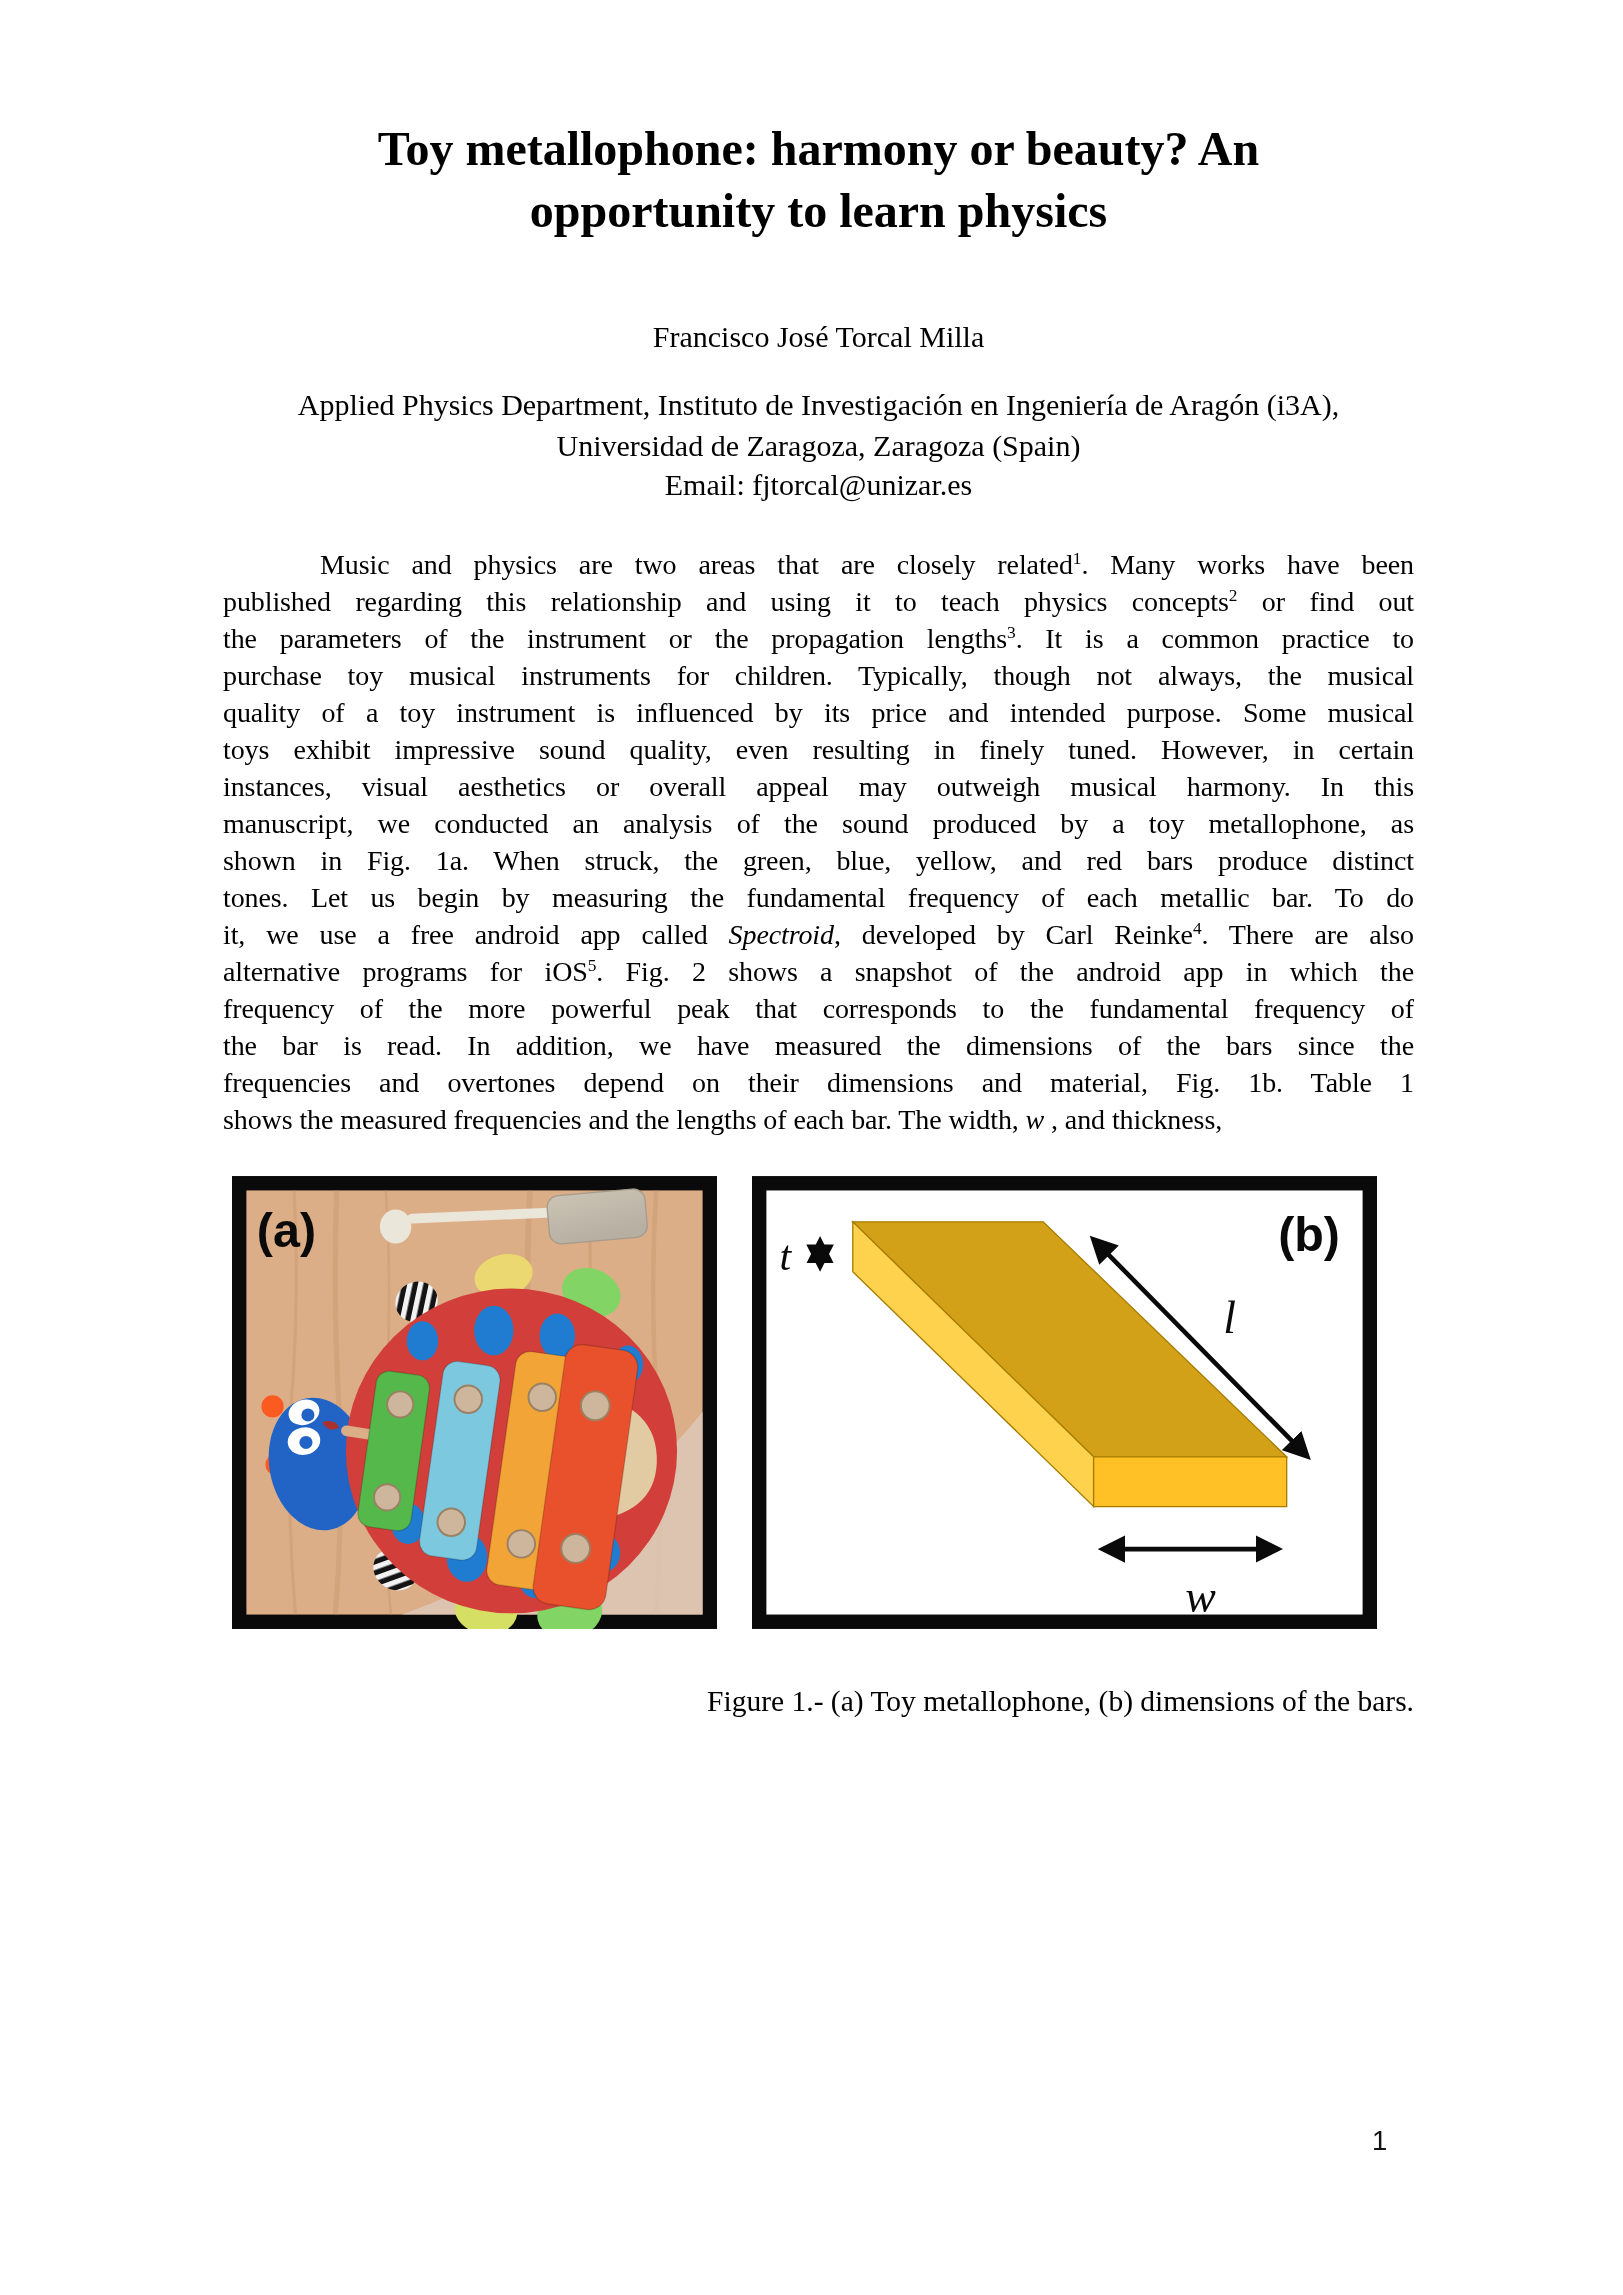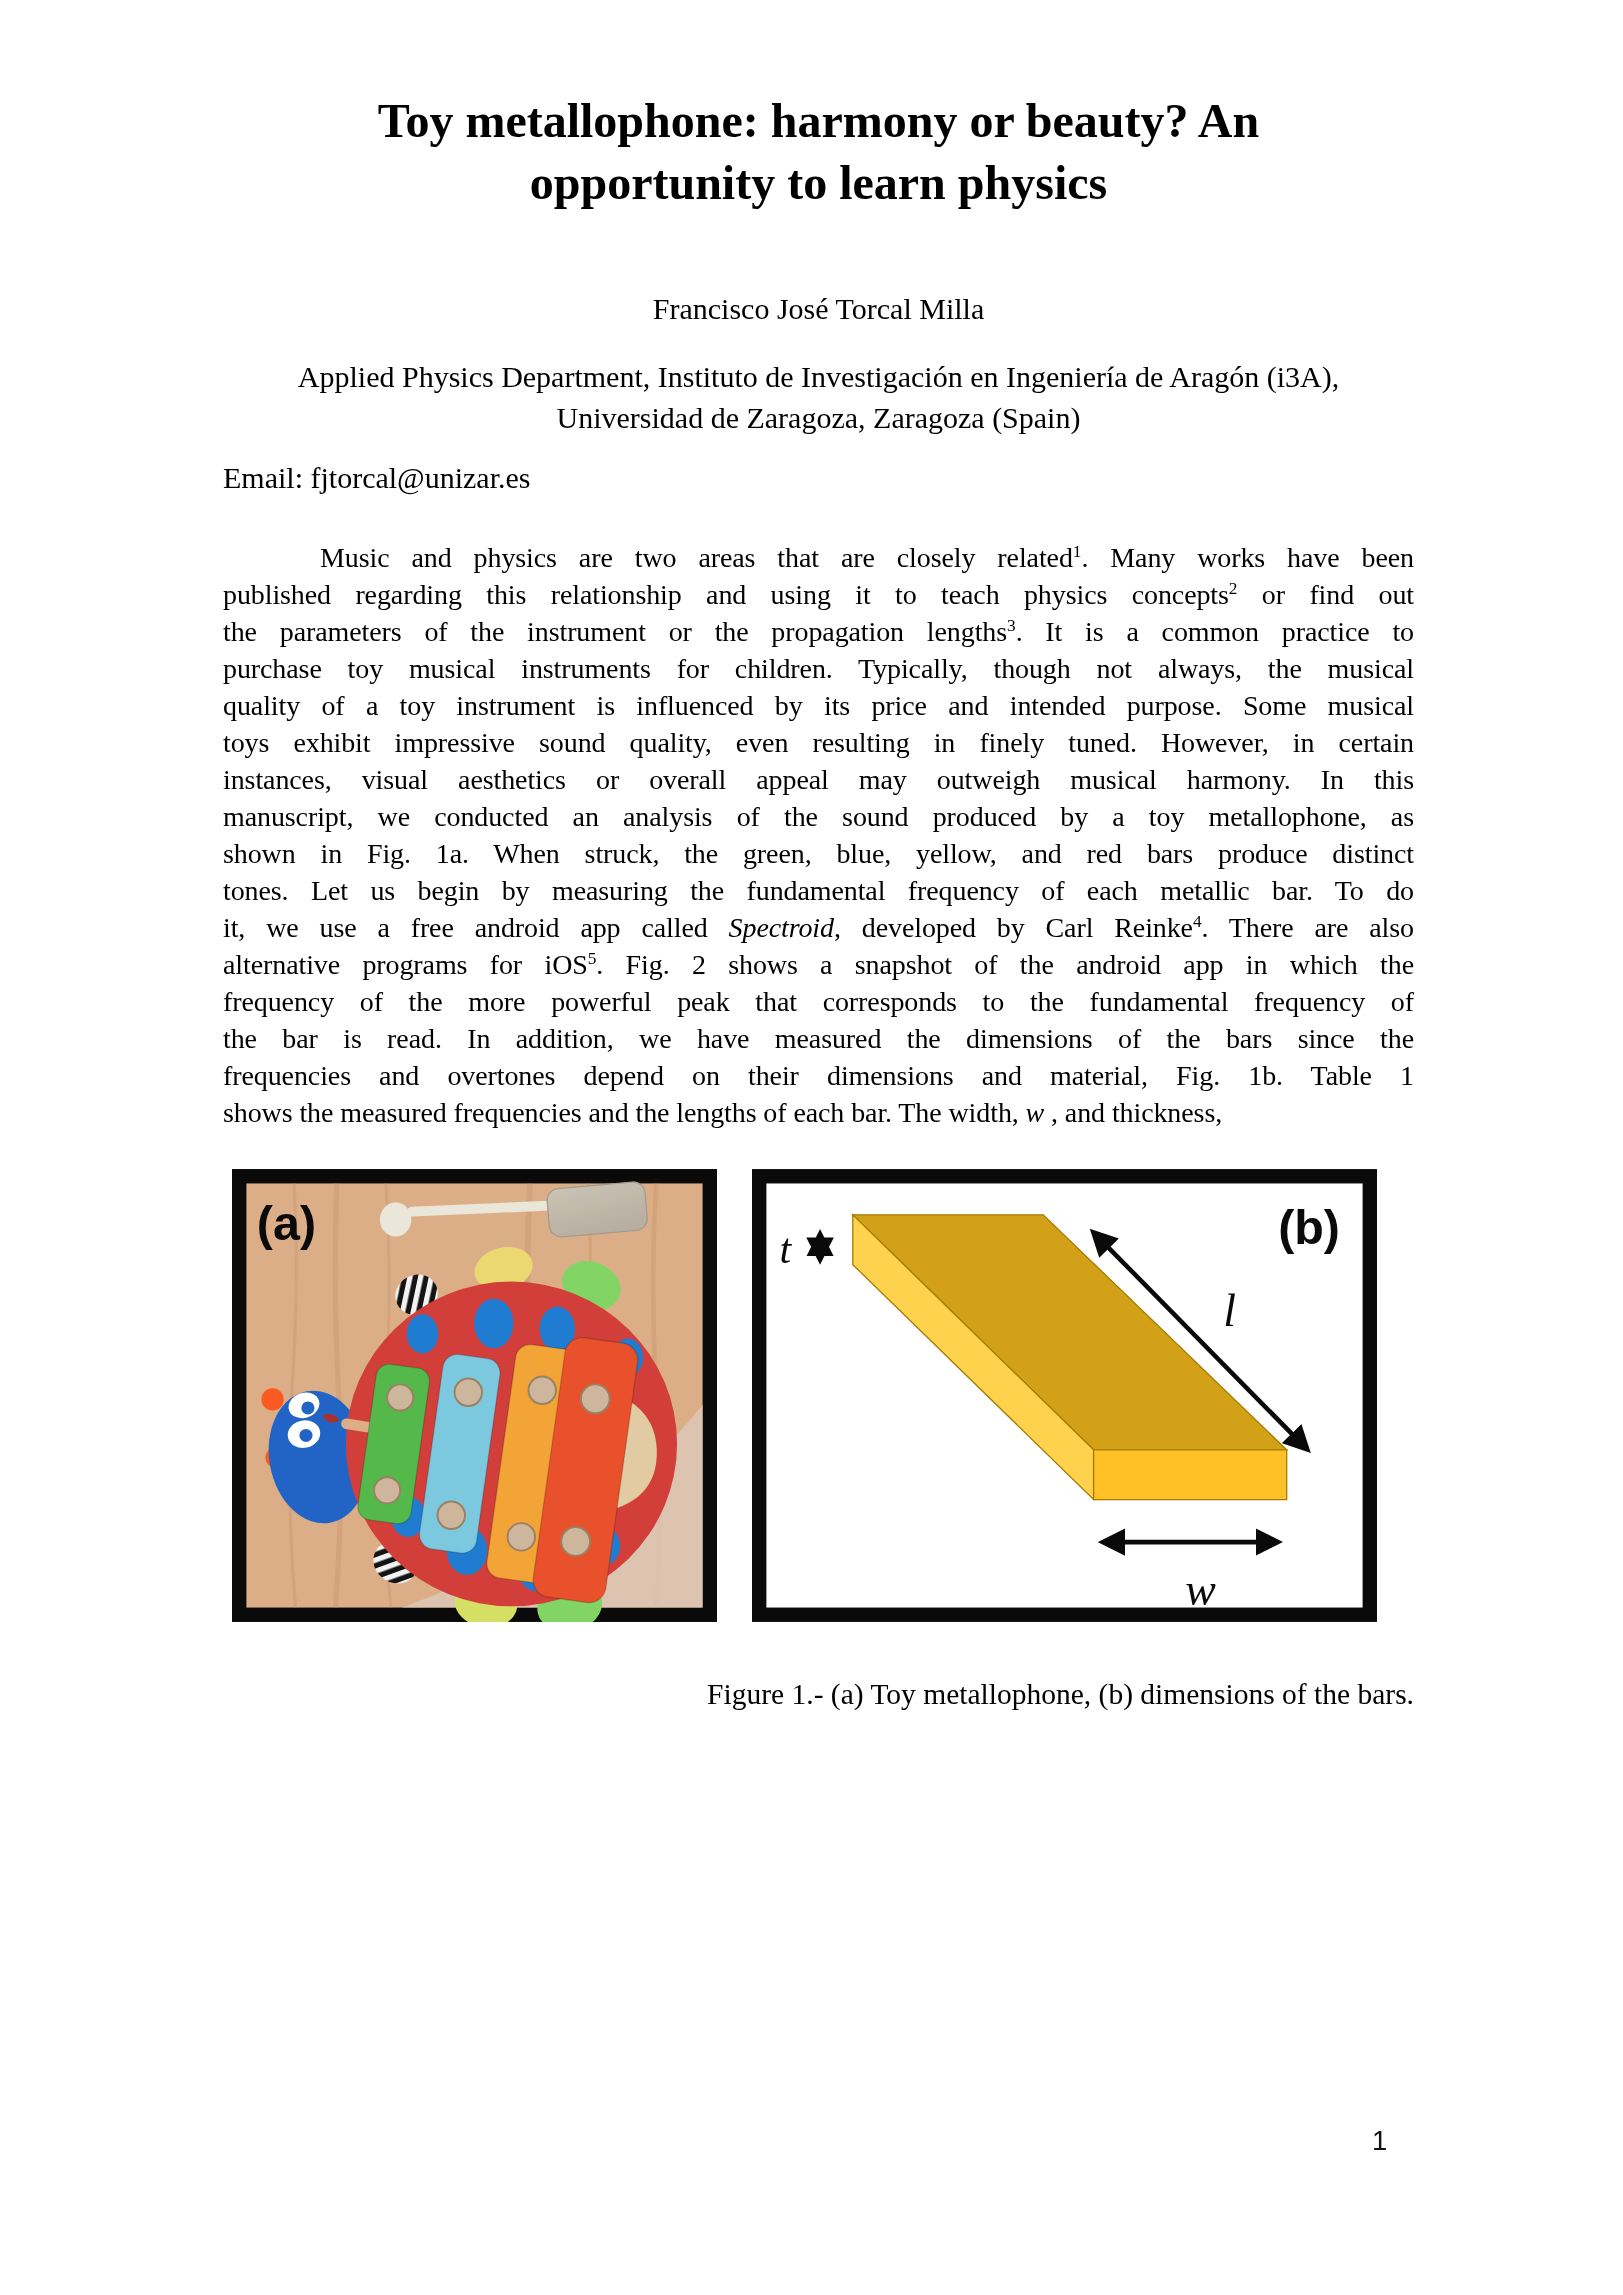--- a/index.html
+++ b/index.html
@@ -1,22 +1,22 @@
 <!DOCTYPE html>
 <html style="--frame: #0a0a0a; --wood: #dcae87; --woodGrain: #c29063; --woodLight: #ddc9ba; --red: #d23f3a; --dot: #1f7cd1; --headBlue: #2164c6; --barGreen: #54b84b; --barCyan: #7cc9df; --barAmber: #f3a437; --barOrange: #e8512b; --rivet: #cdb69b; --rivetEdge: #9a8164; --pale: #e2cba2; --pomOrange: #fb5a21; --plushYellow: #ecd870; --plushGreen: #82d465; --plushLime: #d4df64; --malletStick: #eae7da; --malletHead: #b7afa1; --malletHeadLight: #cbc4b5; --goldTop: #d2a118; --goldFront: #ffc125; --goldLeft: #ffd24e; --goldEdge: #a67c00;font-size:10.5px"><head>
 <meta charset="utf-8">
 <style>
   html,body{margin:0;padding:0;background:#ffffff}
   body{width:1623px;height:2295px;font-family:"Liberation Serif",serif;color:#000}
   .page{position:relative;width:1623px;height:2295px;overflow:hidden;background:#ffffff}
   .content{padding:0 209px 0 223px}
-  .title{margin:0;padding-top:90px;font-size:48px;line-height:62px;font-weight:bold;text-align:center}
+  .title{margin:0;padding-top:118px;font-size:48px;line-height:62px;font-weight:bold;text-align:center}
   .author{margin-top:76px;font-size:30px;line-height:38px;text-align:center}
   .affil{margin-top:27.5px;font-size:30px;line-height:41px;text-align:center}
-  .email{margin-top:21px;font-size:30px;line-height:38px;text-align:left}
+  .email{font-size:30px;line-height:38px;text-align:center}
   .para{margin-top:42px;font-size:28px;line-height:37px}
   .pline{text-align:justify;text-align-last:justify;height:37px;overflow:hidden;letter-spacing:-0.1px}
   .pline:first-child{text-indent:97px}
   .pline:last-child{text-align-last:left}
   .pline sup{font-size:0.62em;line-height:0;vertical-align:super}
   .pline i{}
   .figrow{margin-top:38px;padding-left:9.2px;display:flex;gap:35px}
   .figrow svg{display:block}
   .caption{margin-top:54px;font-size:29.5px;line-height:37px;text-align:right}
   .pagenum{position:absolute;left:1372px;top:2125px;font-family:"Liberation Sans",sans-serif;font-size:27.5px;color:#111}

